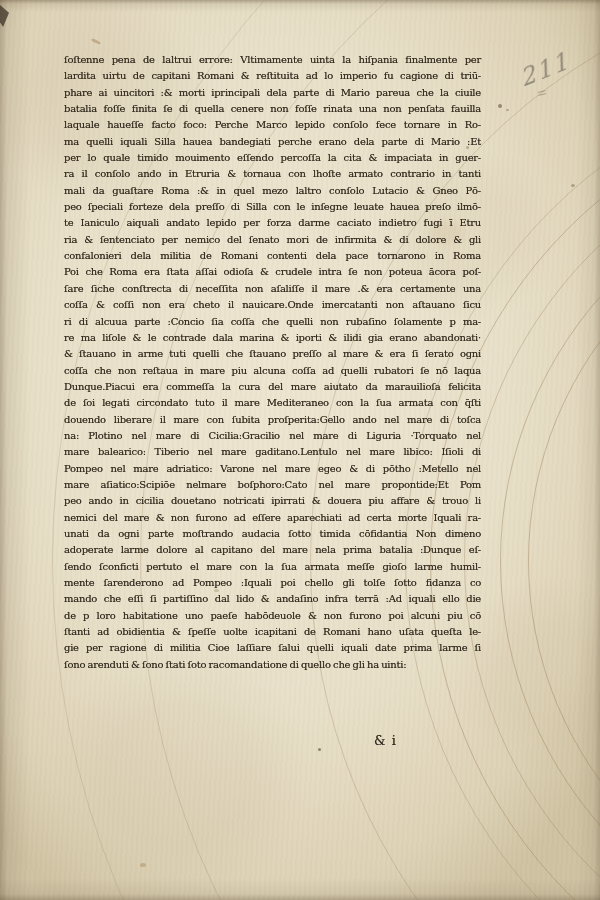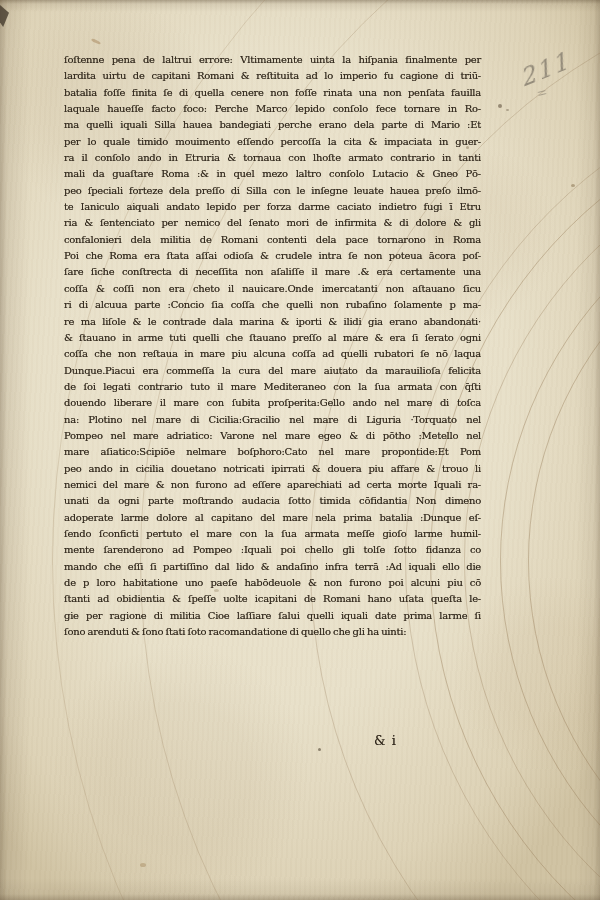--- a/index.html
+++ b/index.html
@@ -105,41 +105,43 @@
   <div class="speck sp9"></div>
 
   <div class="notch"></div>
 
   <div class="pencil">211</div>
   <div class="pencil-dash">=</div>
 
   <div class="textblock">
       <div class="line">ſoſtenne pena de laltrui errore: Vltimamente uinta la hiſpania finalmente per</div>
       <div class="line">lardita uirtu de capitani Romani &amp; reſtituita ad lo imperio fu cagione di triū-</div>
+      <div class="line">phare ai uincitori :&amp; morti iprincipali dela parte di Mario pareua che la ciuile</div>
       <div class="line">batalia foſſe finita ſe di quella cenere non foſſe rinata una non penſata fauilla</div>
       <div class="line">laquale haueſſe facto foco: Perche Marco lepido conſolo fece tornare in Ro-</div>
       <div class="line">ma quelli iquali Silla hauea bandegiati perche erano dela parte di Mario :Et</div>
       <div class="line">per lo quale timido mouimento eſſendo percoſſa la cita &amp; impaciata in guer-</div>
       <div class="line">ra il conſolo ando in Etruria &amp; tornaua con lhoſte armato contrario in tanti</div>
       <div class="line">mali da guaſtare Roma :&amp; in quel mezo laltro conſolo Lutacio &amp; Gneo Pō-</div>
       <div class="line">peo ſpeciali forteze dela preſſo di Silla con le inſegne leuate hauea preſo ilmō-</div>
       <div class="line">te Ianiculo aiquali andato lepido per forza darme caciato indietro fugi ī Etru</div>
       <div class="line">ria &amp; ſentenciato per nemico del ſenato mori de infirmita &amp; di dolore &amp; gli</div>
       <div class="line">confalonieri dela militia de Romani contenti dela pace tornarono in Roma</div>
       <div class="line">Poi che Roma era ſtata aſſai odioſa &amp; crudele intra ſe non poteua ācora poſ-</div>
       <div class="line">ſare ſiche conſtrecta di neceſſita non aſaliſſe il mare .&amp; era certamente una</div>
       <div class="line">coſſa &amp; coſſi non era cheto il nauicare.Onde imercatanti non aſtauano ſicu</div>
       <div class="line">ri di alcuua parte :Concio ſia coſſa che quelli non rubaſino ſolamente p ma-</div>
       <div class="line">re ma liſole &amp; le contrade dala marina &amp; iporti &amp; ilidi gia erano abandonati·</div>
       <div class="line">&amp; ſtauano in arme tuti quelli che ſtauano preſſo al mare &amp; era ſi ſerato ogni</div>
       <div class="line">coſſa che non reſtaua in mare piu alcuna coſſa ad quelli rubatori ſe nō laqua</div>
       <div class="line">Dunque.Piacui era commeſſa la cura del mare aiutato da marauilioſa felicita</div>
-      <div class="line">de ſoi legati contrario tuto il mare Mediteraneo con la ſua armata con q̄ſti</div>
+      <div class="line">de ſoi legati circondato tuto il mare Mediteraneo con la ſua armata con q̄ſti</div>
       <div class="line">douendo liberare il mare con ſubita proſperita:Gello ando nel mare di toſca</div>
       <div class="line">na: Plotino nel mare di Cicilia:Gracilio nel mare di Liguria ·Torquato nel</div>
+      <div class="line">mare balearico: Tiberio nel mare gaditano.Lentulo nel mare libico: Iſioli di</div>
       <div class="line">Pompeo nel mare adriatico: Varone nel mare egeo &amp; di pōtho :Metello nel</div>
       <div class="line">mare aſiatico:Scipiōe nelmare boſphoro:Cato nel mare propontide:Et Pom</div>
       <div class="line">peo ando in cicilia douetano notricati ipirrati &amp; douera piu affare &amp; trouo li</div>
       <div class="line">nemici del mare &amp; non furono ad eſſere aparechiati ad certa morte Iquali ra-</div>
       <div class="line">unati da ogni parte moſtrando audacia ſotto timida cōfidantia Non dimeno</div>
       <div class="line">adoperate larme dolore al capitano del mare nela prima batalia :Dunque eſ-</div>
       <div class="line">ſendo ſconficti pertuto el mare con la ſua armata meſſe gioſo larme humil-</div>
       <div class="line">mente ſarenderono ad Pompeo :Iquali poi chello gli tolſe ſotto fidanza co</div>
       <div class="line">mando che eſſi ſi partiſſino dal lido &amp; andaſino infra terrā :Ad iquali ello die</div>
       <div class="line">de p loro habitatione uno paeſe habōdeuole &amp; non furono poi alcuni piu cō</div>

